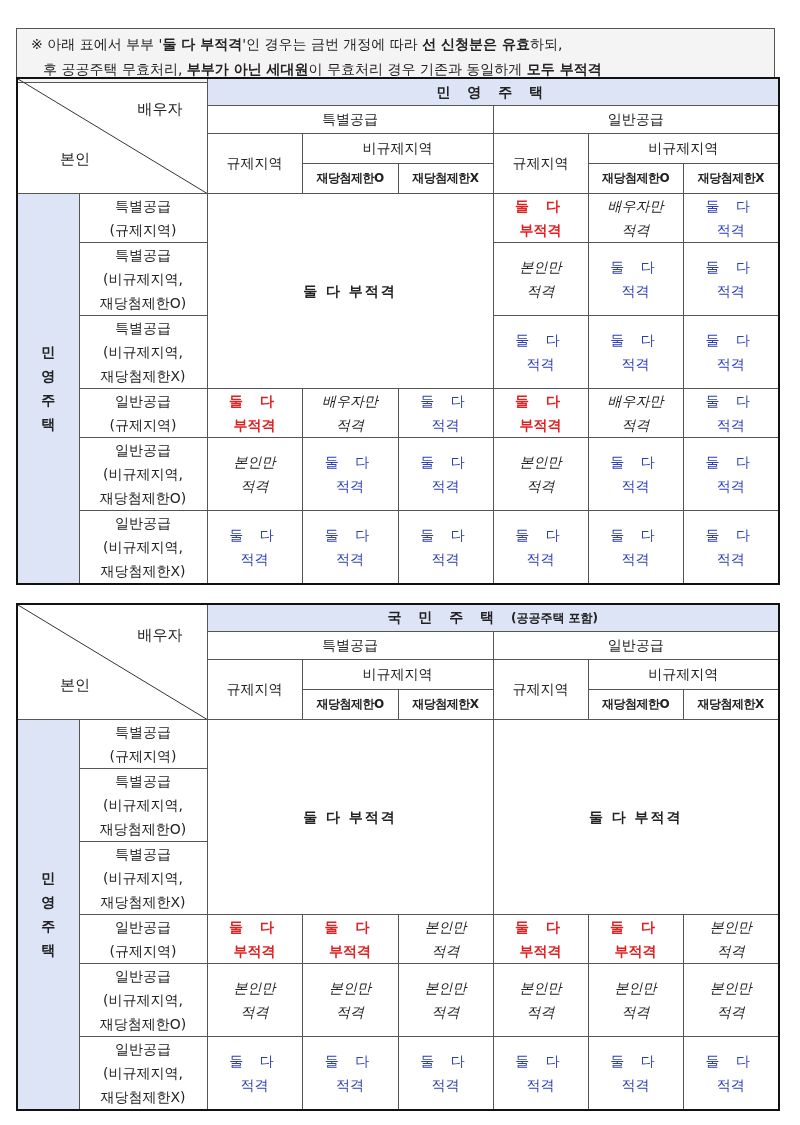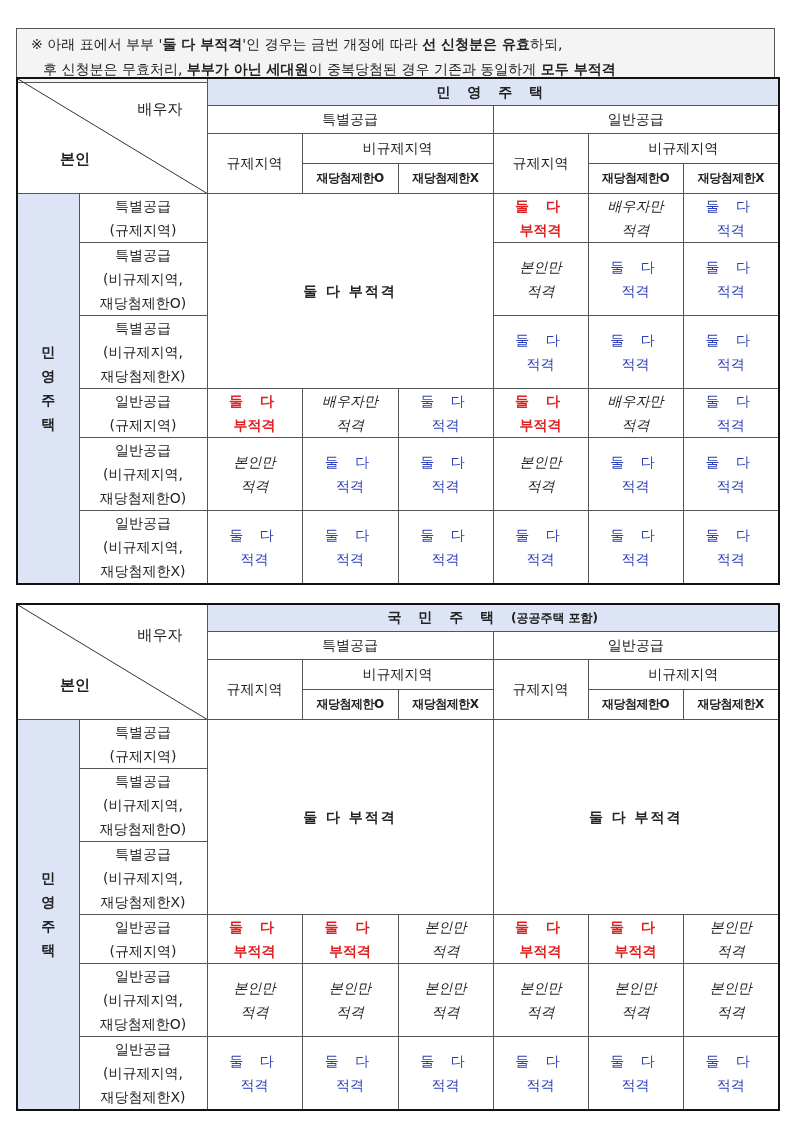--- a/index.html
+++ b/index.html
@@ -21,37 +21,37 @@
     padding: 0; font-size: 14px; line-height: 24px; color: #222; overflow: hidden;
   }
   .title-cell { background: #dde4f5; font-weight: bold; letter-spacing: 6px; font-size: 14px; margin-left: 41px; }
   .title-cell .sub { letter-spacing: 0; font-size: 12px; }
   .side-cell { background: #dde4f5; font-weight: bold; font-size: 15px; line-height: 30px; }
   .row-label { font-size: 14px; line-height: 24px; }
   .sm { font-size: 12px !important; letter-spacing: -0.5px; font-weight: bold; }
   .corner { position: relative; margin-top: 15px; }
   .corner svg { position: absolute; left: 0; top: 0; }
   .corner .spouse { position: absolute; right: 24px; top: 18px; font-size: 15px; }
-  .corner .self { position: absolute; left: 42px; bottom: 22px; font-size: 15px; font-weight: bold; }
+  .corner .self { position: absolute; left: 42px; bottom: 22px; font-size: 15px; }
   .red { color: #e02020 !important; font-weight: bold; }
   .blue { color: #2a3cb8 !important; }
   .black { color: #222; font-style: italic; }
   .big-red { color: #e02020; font-weight: bold; font-size: 15px; letter-spacing: 2px; }
   .cell-text { display: block; }
   .dv { letter-spacing: 6px; }
 </style>
 </head>
 <body>
 
 <div class="note">
   <div>
     <span>※ 아래 표에서 부부 '</span><b>둘 다 부적격</b><span>'인 경우는 금번 개정에 따라 </span><b>선 신청분은 유효</b><span>하되,</span>
   </div>
   <div class="line2">
-    <span>후 신청분은 무효처리, </span><b>부부가 아닌 세대원</b><span>이 중복당첨된 경우 기존과 동일하게 </span><b>모두 부적격</b>
+    <span>후 공공주택 무효처리, </span><b>부부가 아닌 세대원</b><span>이 무효처리 경우 기존과 동일하게 </span><b>모두 부적격</b>
   </div>
 </div>
 
 <table class="grid" id="t0" style="top:77px;">
   <colgroup>
     <col style="width:62px">
       <col style="width:128px">
     <col style="width:95px">
       <col style="width:96px">
       <col style="width:95px">

